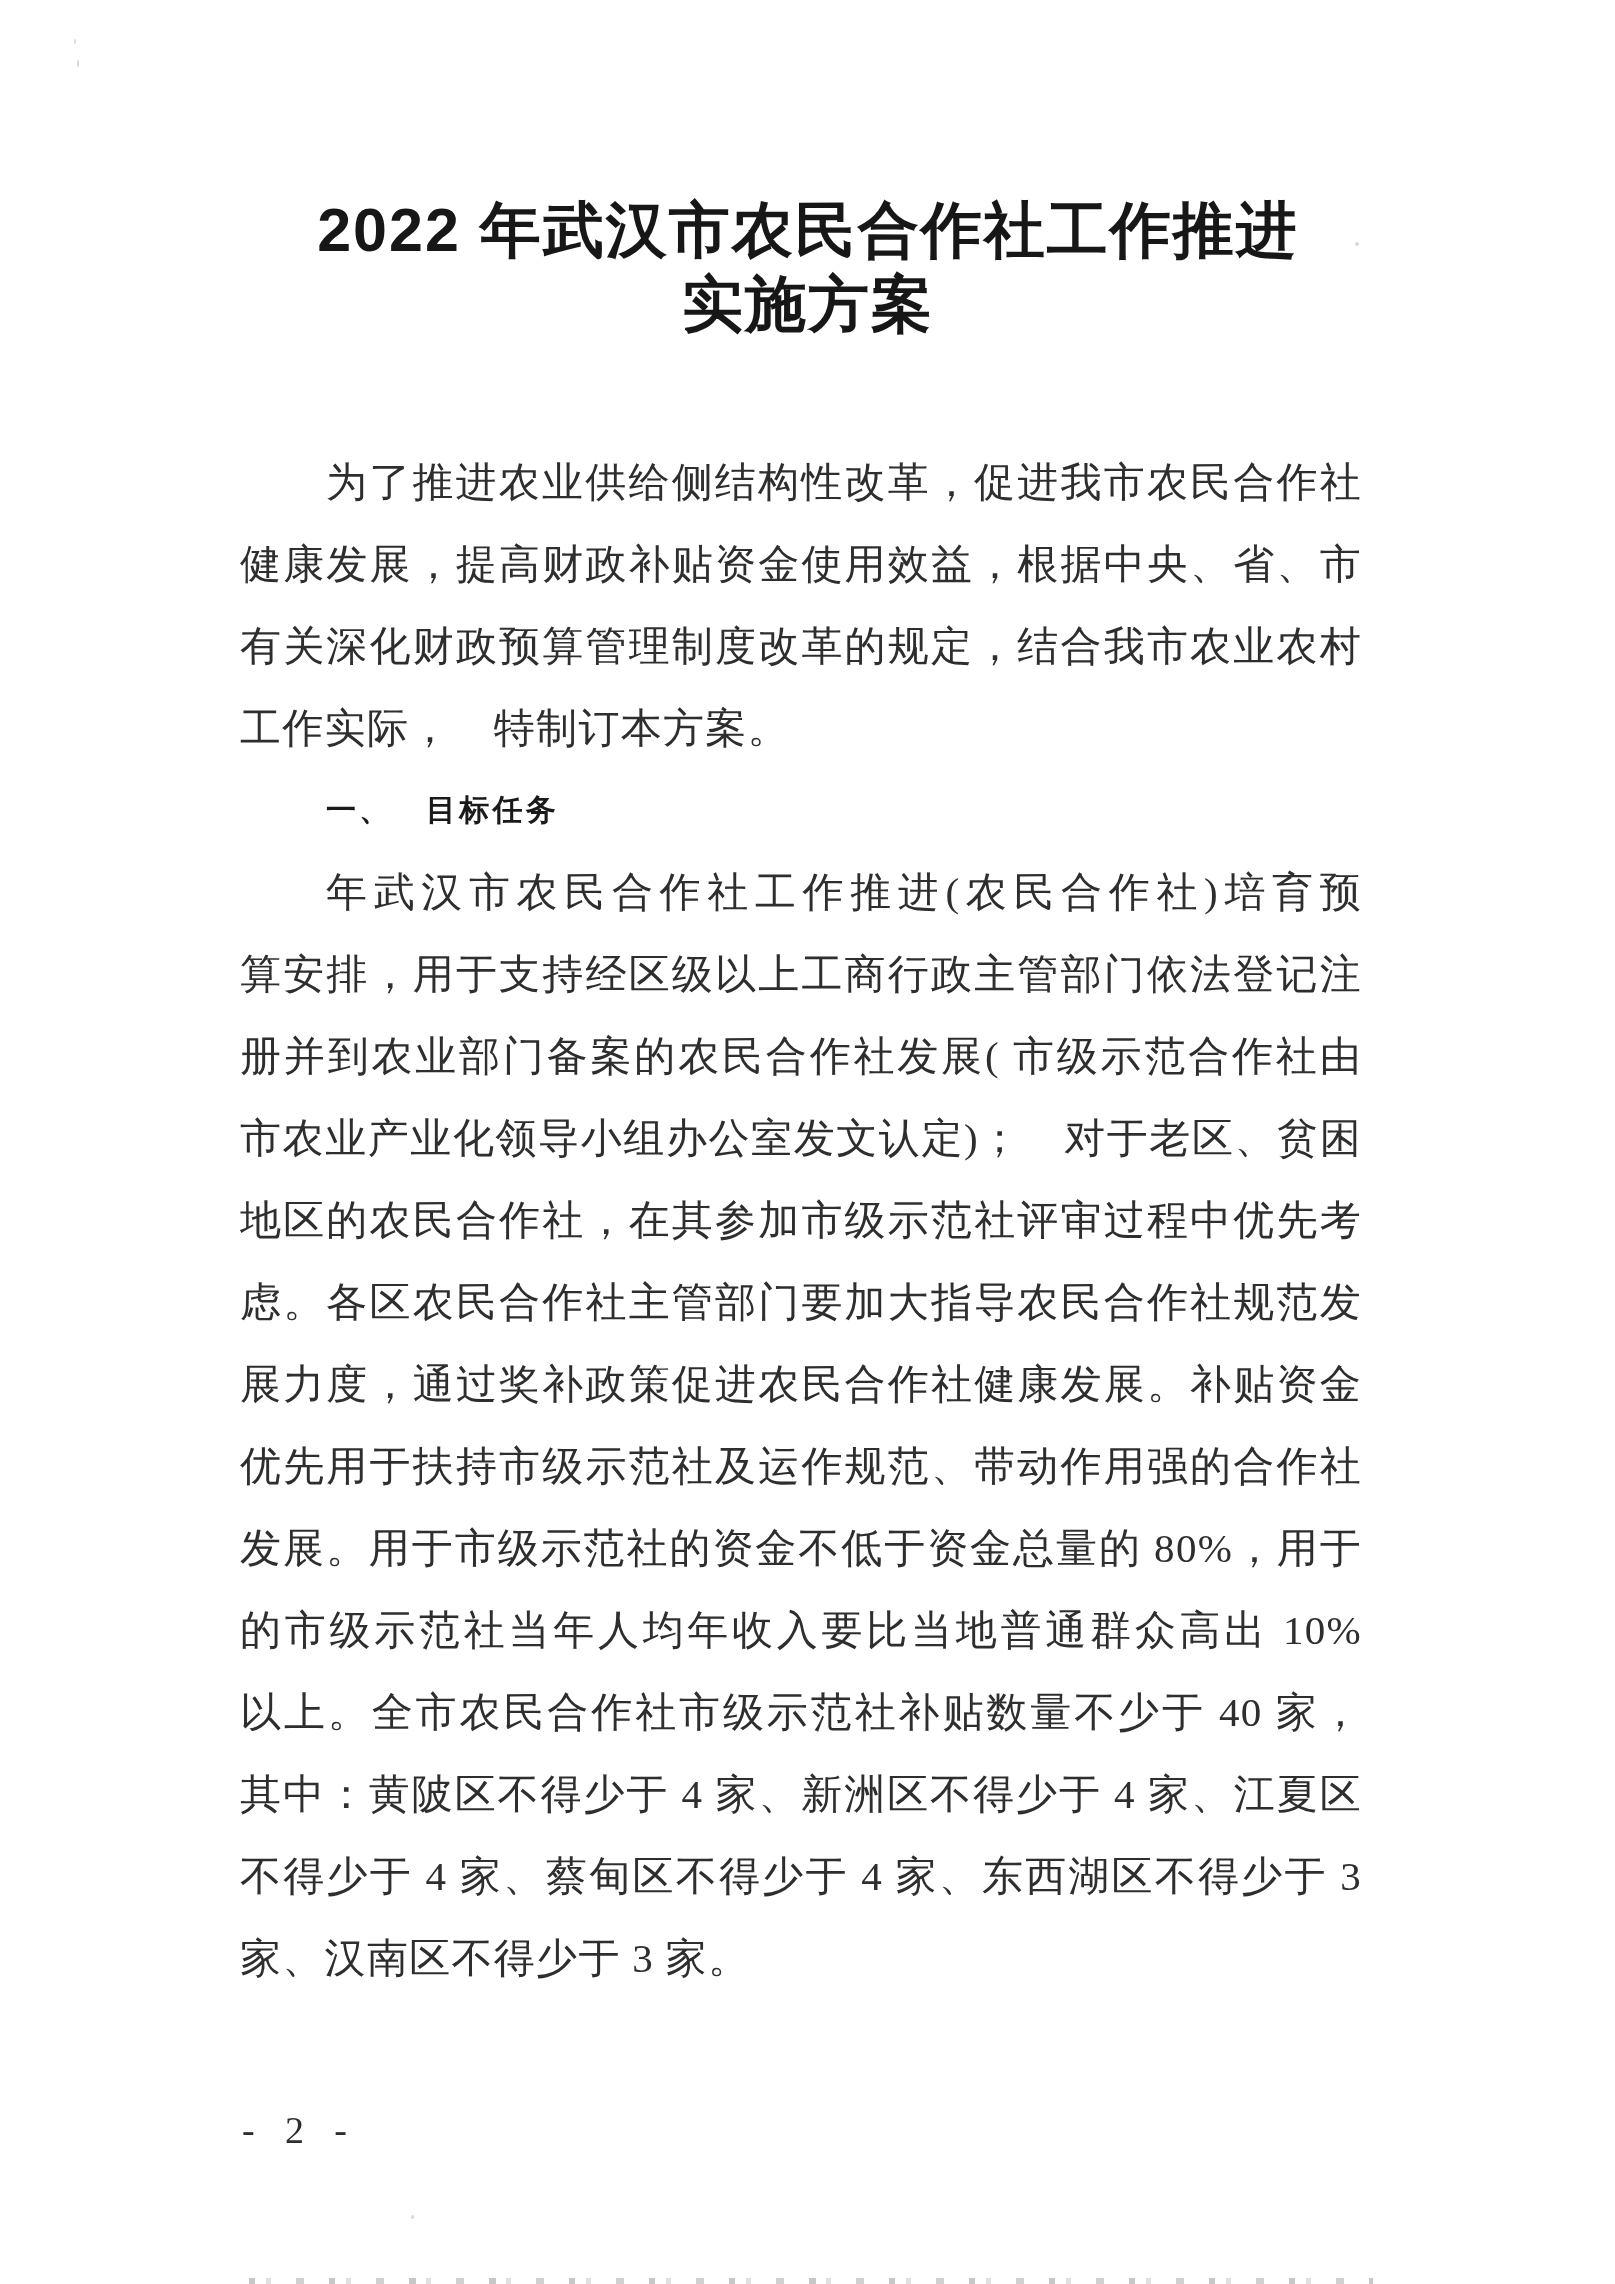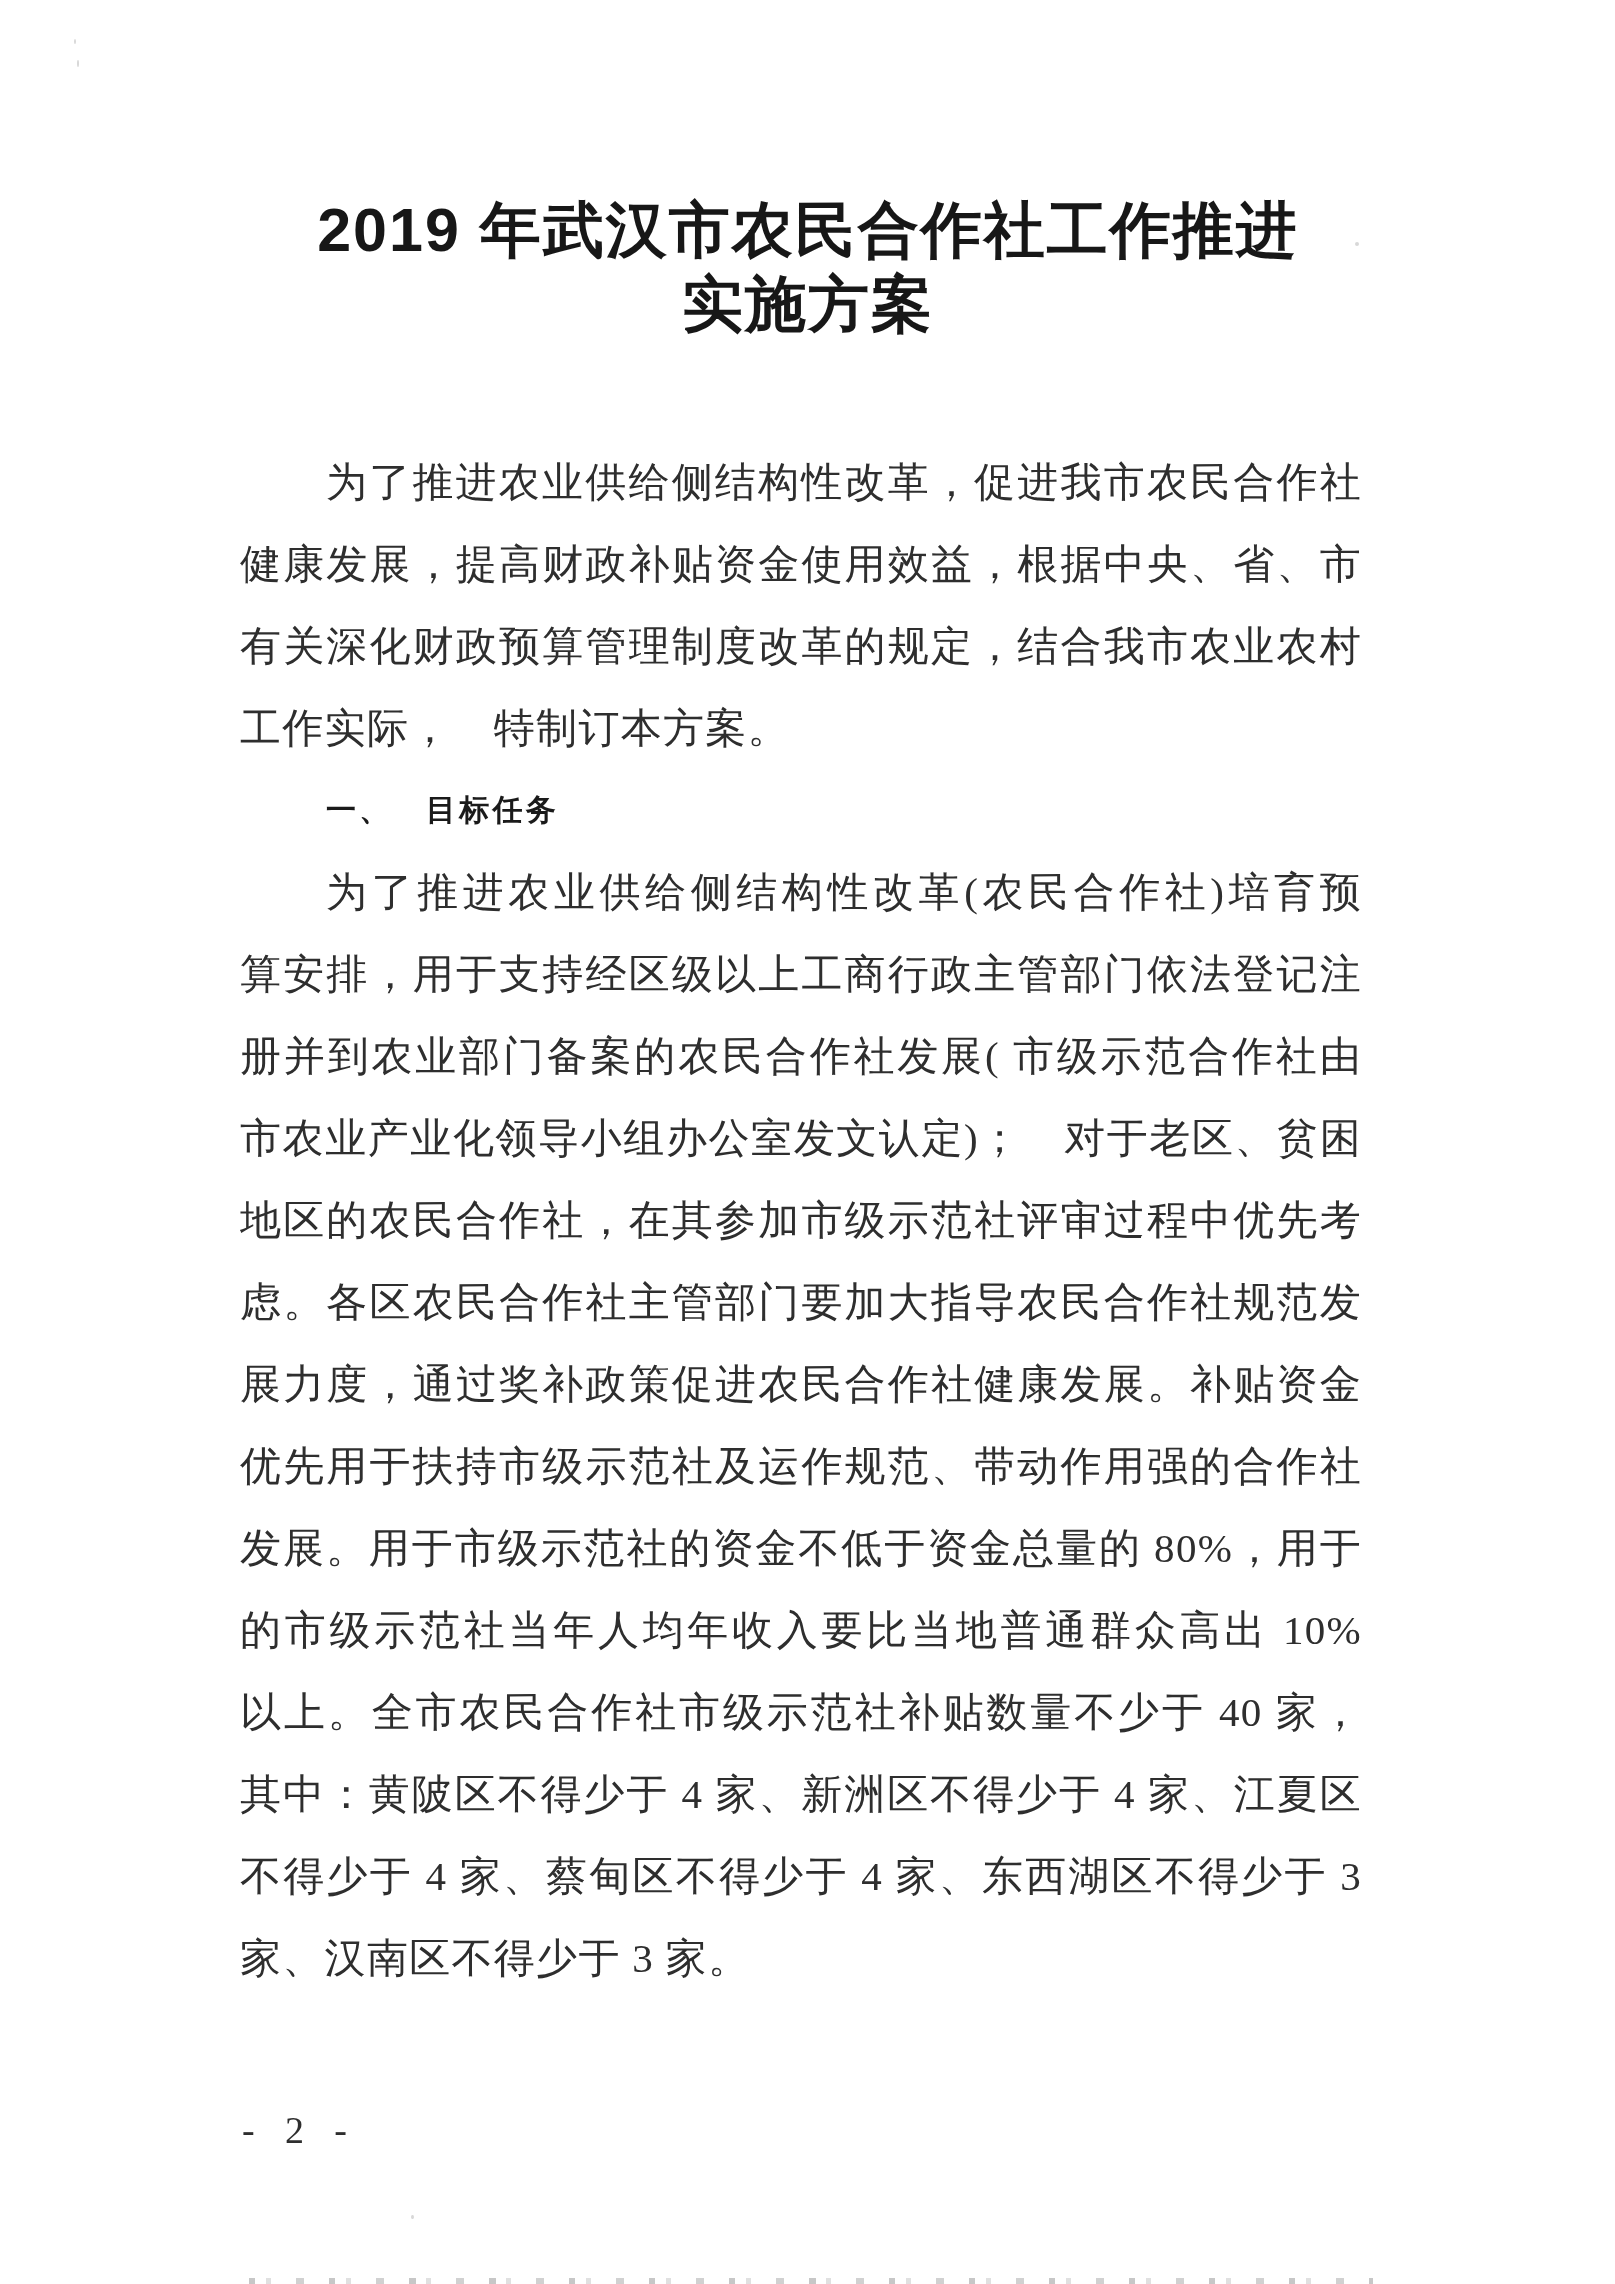--- a/index.html
+++ b/index.html
@@ -86,32 +86,32 @@
   .speck.s1 { left: 74px; top: 39px;  width: 2px; height: 5.2px; }
   .speck.s2 { left: 77px; top: 60px;  width: 2px; height: 6.5px; }
   .speck.s3 { left: 1355px; top: 242px; width: 3.9px; height: 3.9px; }
   .speck.s4 { left: 411px;  top: 2215px; width: 2.6px; height: 3.9px; }
 </style>
 </head>
 <body>
 
 <div class="page">
 
-  <div class="title-line l1">2019 年武汉市农民合作社工作推进</div>
+  <div class="title-line l1">2022 年武汉市农民合作社工作推进</div>
 
   <div class="title-line l2">实施方案</div>
 
   <div class="doc-body">
 
   <div class="line justify indent">为了推进农业供给侧结构性改革，促进我市农民合作社</div>
       <div class="line justify">健康发展，提高财政补贴资金使用效益，根据中央、省、市</div>
       <div class="line justify">有关深化财政预算管理制度改革的规定，结合我市农业农村</div>
       <div class="line">工作实际，　特制订本方案。</div>
       <div class="line indent heading">一、　目标任务</div>
-      <div class="line justify indent">为了推进农业供给侧结构性改革(农民合作社)培育预</div>
+      <div class="line justify indent">年武汉市农民合作社工作推进(农民合作社)培育预</div>
       <div class="line justify">算安排，用于支持经区级以上工商行政主管部门依法登记注</div>
       <div class="line justify">册并到农业部门备案的农民合作社发展( 市级示范合作社由</div>
       <div class="line justify">市农业产业化领导小组办公室发文认定)；　对于老区、贫困</div>
       <div class="line justify">地区的农民合作社，在其参加市级示范社评审过程中优先考</div>
       <div class="line justify">虑。各区农民合作社主管部门要加大指导农民合作社规范发</div>
       <div class="line justify">展力度，通过奖补政策促进农民合作社健康发展。补贴资金</div>
       <div class="line justify">优先用于扶持市级示范社及运作规范、带动作用强的合作社</div>
       <div class="line justify">发展。用于市级示范社的资金不低于资金总量的 80%，用于</div>
       <div class="line justify">的市级示范社当年人均年收入要比当地普通群众高出 10%</div>
       <div class="line justify">以上。全市农民合作社市级示范社补贴数量不少于 40 家，</div>

